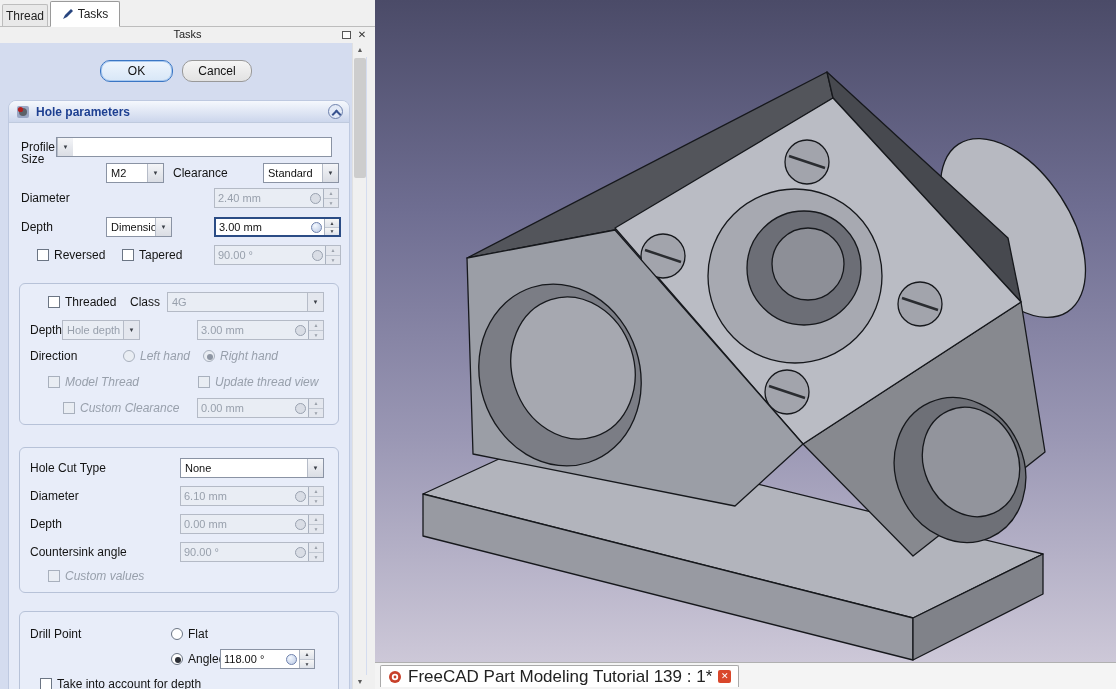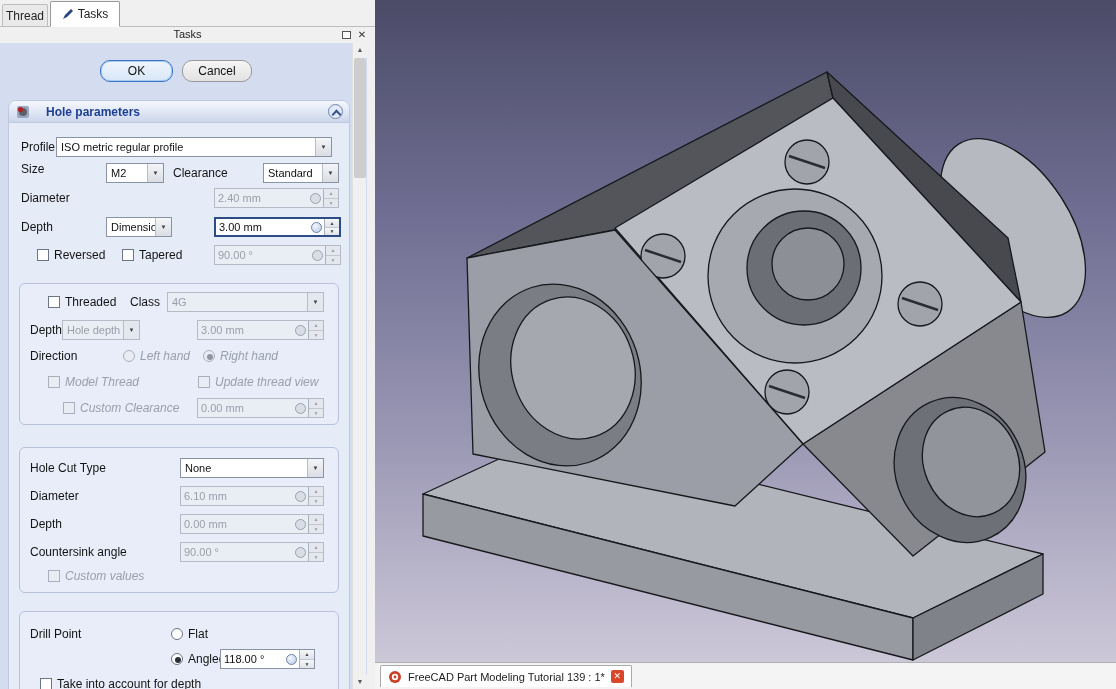--- a/index.html
+++ b/index.html
@@ -34,21 +34,21 @@
   .btn { position:absolute; height:22px; font-size:12px; color:#111; text-align:center; line-height:20px;
          background:linear-gradient(#f5f5f5,#e2e2e2); border:1px solid #999; border-radius:10px; }
   .btn.ok { left:100px; top:17px; width:73px; background:linear-gradient(#eef5fd,#d8e7f7); border:1px solid #3a76c4; box-shadow:inset 0 0 0 1px #a9c9ef; }
   .btn.cancel { left:182px; top:17px; width:70px; }
 
   
   .card { position:absolute; left:8px; top:57px; width:342px; height:720px;
           background:#e6ebf8; border:1px solid #bec9e0; border-radius:8px 8px 0 0; }
   .card-header { position:relative; height:22px; border-radius:7px 7px 0 0; border-bottom:1px solid #bfcade;
                  background:linear-gradient(#f5f8fd,#ccd6ec); display:flex; align-items:center; padding:0 7px; }
-  .hp-title { color:#1d3f91; font-weight:bold; font-size:12px; margin-left:16px; }
+  .hp-title { color:#1d3f91; font-weight:bold; font-size:12px; margin-left:6px; }
   .collapse { position:absolute; right:6px; top:3px; width:15px; height:15px; border-radius:50%;
               border:1px solid #6f82ad; background:#e3eaf7; }
   .collapse::after { content:''; position:absolute; left:4px; top:6px; width:5px; height:5px;
                      border-left:2px solid #39538f; border-top:2px solid #39538f; transform:rotate(45deg); }
 
   .lbl { position:absolute; height:20px; line-height:20px; font-size:12px; color:#141414; white-space:nowrap; }
 
   
   .combo { position:absolute; height:20px; background:#fff; border:1px solid #8a93a4; display:flex; align-items:center; font-size:11px; color:#111; }
   .combo .cv { flex:1; padding:0 4px; white-space:nowrap; overflow:hidden; }
@@ -86,21 +86,21 @@
   .group { position:absolute; border:1px solid #b7c2d8; border-radius:6px; background:#e8edf9; }
 
   
   .right { position:absolute; left:375px; top:0; width:741px; height:689px; }
   .viewport { position:absolute; left:0; top:0; width:741px; height:662px;
               background:linear-gradient(180deg,#4b4b68 0%, #6f6e92 32%, #9a97b4 66%, #cdc8d8 100%); }
   .viewport svg { position:absolute; left:0; top:0; }
 
   .mditabs { position:absolute; left:0; top:662px; width:741px; height:27px; background:#f4f4f4; border-top:1px solid #b0b0b0; }
   .mditab { position:absolute; left:5px; top:2px; height:22px; display:flex; align-items:center; gap:6px;
-            padding:0 7px; background:#fff; border:1px solid #aaa; border-bottom:none; border-radius:2px 2px 0 0; font-size:11px; color:#222; }
+            padding:0 7px; background:#fff; border:1px solid #aaa; border-bottom:none; border-radius:2px 2px 0 0; font-size:17px; color:#222; }
   .mdi-close { width:13px; height:13px; background:#d9472b; border-radius:2px; color:#fff; font-size:9px;
                line-height:13px; text-align:center; }
   .mdi-close::after { content:'✕'; }
 </style>
 </head>
 <body>
 
 <div class="app">
 
   <div class="left">
@@ -134,25 +134,24 @@
             <rect x="1" y="1" width="12" height="12" rx="2" fill="#9aa7c4" stroke="#5a6residual" stroke-width="0"></rect>
             <circle cx="7" cy="7" r="4" fill="#5c6168"></circle>
             <circle cx="4.5" cy="4.5" r="2.6" fill="#b31e1e"></circle>
           </svg>
           <span class="hp-title">Hole parameters</span>
           <span class="collapse"></span>
         </div>
 
         <span class="lbl" style="left:12px;top:36px">Profile</span>
         <div class="combo" style="left:47px;top:36px;width:276px">
-          <span class="cv">ISO metric regular profile</span>
           <span class="ca"></span>
         </div>
 
-        <span class="lbl" style="left:12px;top:58px">Size</span>
+        <span class="lbl" style="left:12px;top:48px">Size</span>
         <div class="combo" style="left:97px;top:62px;width:58px">
           <span class="cv">M2</span>
           <span class="ca"></span>
         </div>
         <span class="lbl" style="left:164px;top:62px">Clearance</span>
         <div class="combo" style="left:254px;top:62px;width:76px">
           <span class="cv">Standard</span>
           <span class="ca"></span>
         </div>
 

